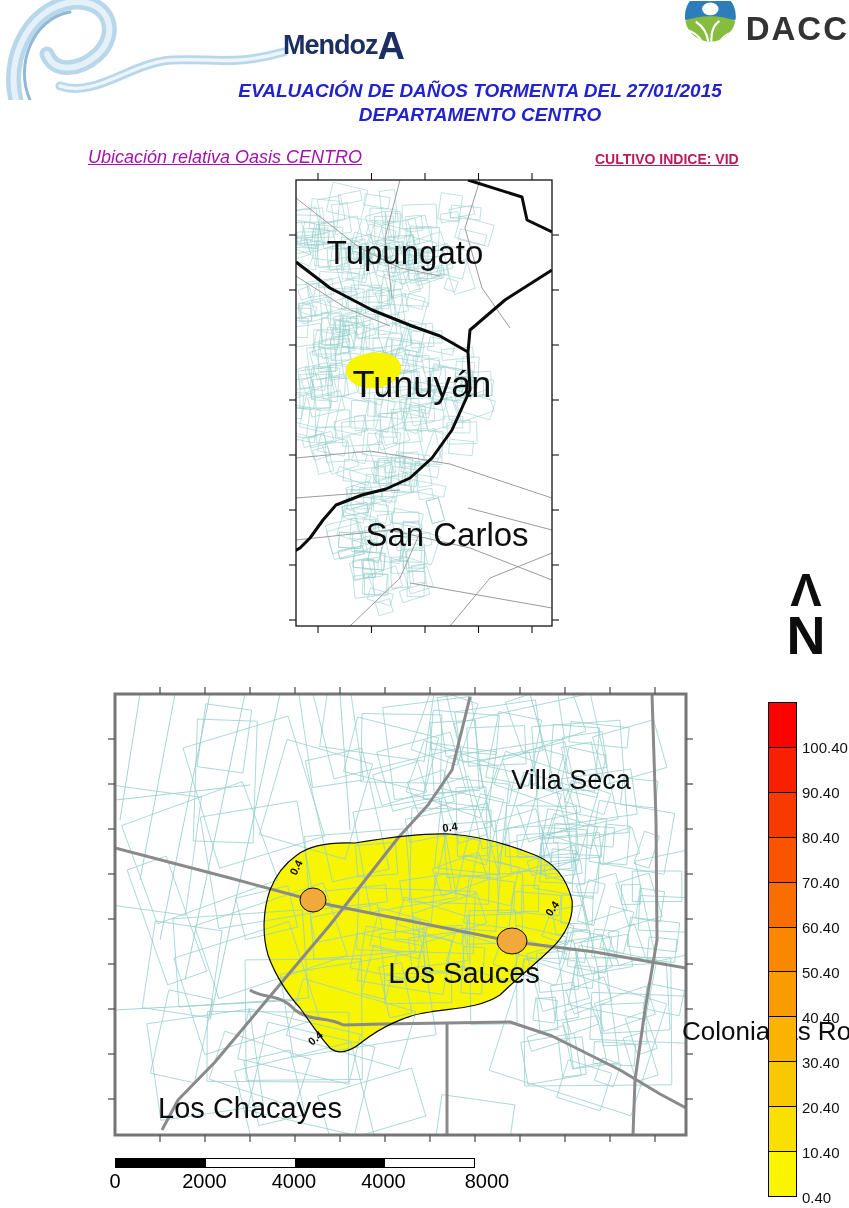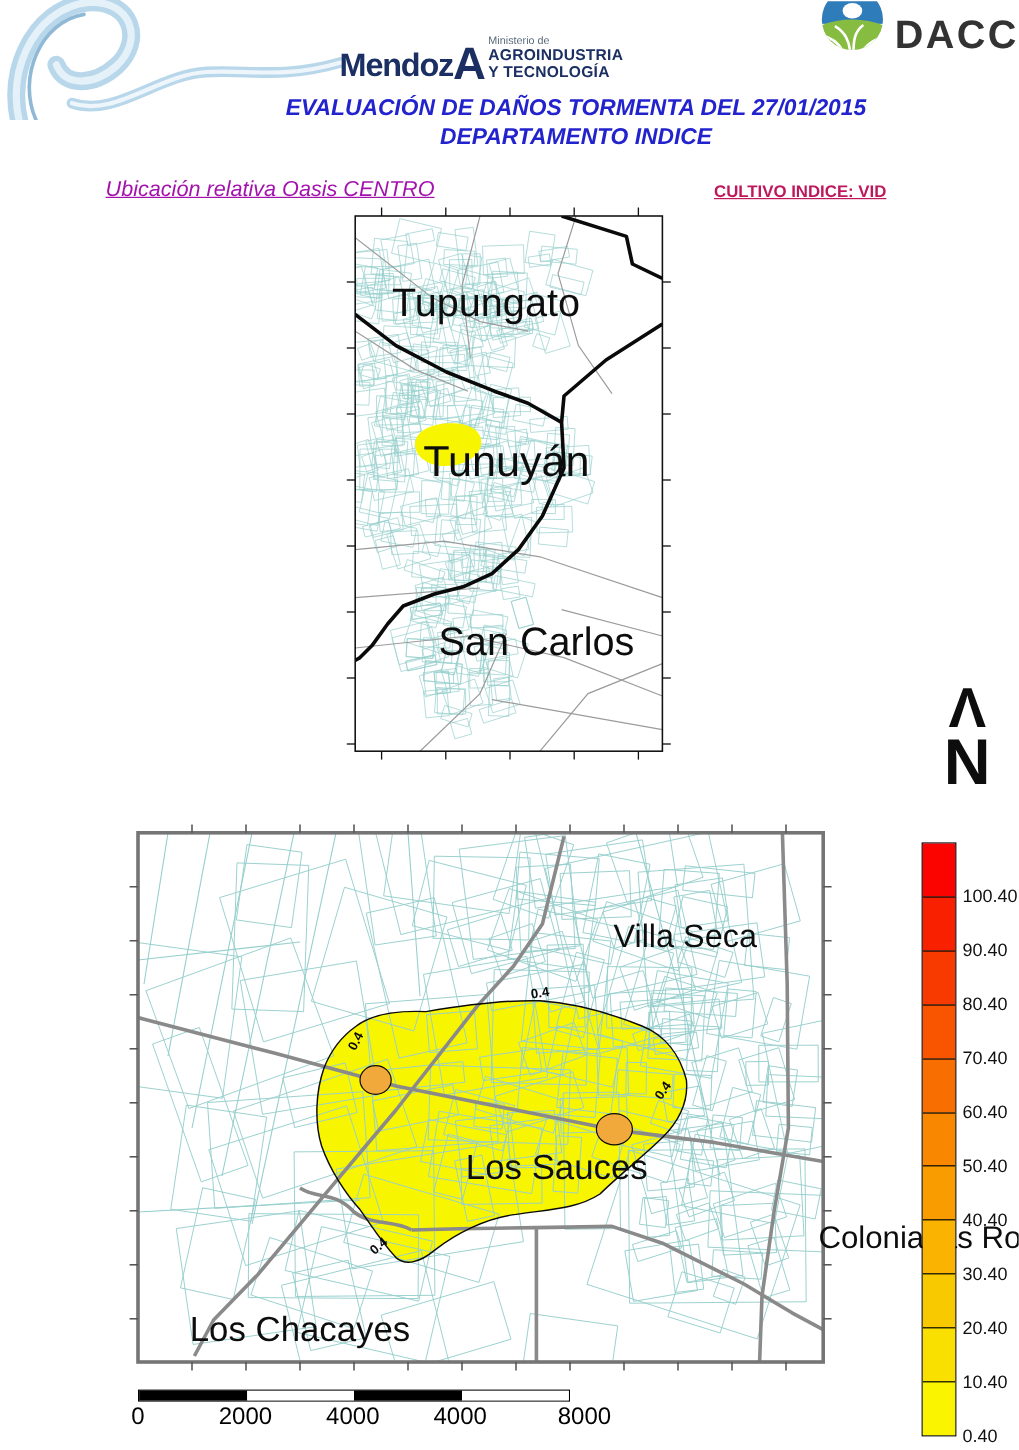--- a/index.html
+++ b/index.html
@@ -45,25 +45,20 @@
     <path d="M 22,118 C -2,66 28,6 74,2 C 110,0 120,34 97,55 C 79,71 54,73 47,54" stroke="#e4f1f8" stroke-width="6"></path>
     <path d="M 60,86 C 96,98 132,62 172,60 C 210,58 235,66 284,52" stroke="#b9d7ea" stroke-width="9"></path>
     <path d="M 60,86 C 96,98 132,62 172,60 C 210,58 235,66 284,52" stroke="#eef6fb" stroke-width="3.5"></path>
     <path d="M 30,100 C 14,64 34,18 70,12" stroke="#8fb9d6" stroke-width="3"></path>
   </g>
 </svg>
 
 <div class="abs wordmark">
   <span class="mz">Mendoz</span>
   <span class="mzA">A</span>
-  <span class="ministry">
-    <span class="m1">Ministerio de</span>
-    <span class="m2">AGROINDUSTRIA</span>
-    <span class="m3">Y TECNOLOGÍA</span>
-  </span>
 </div>
 
 <div class="abs" style="left:683px;top:0;width:166px;height:58px;display:flex;align-items:center;">
   <svg width="60" height="56" viewBox="0 0 60 56" style="overflow:hidden;">
     <defs>
         <clipPath id="daccclip">
           <circle cx="30" cy="14" r="28"></circle>
         </clipPath>
       </defs>
     <g clip-path="url(#daccclip)">
@@ -76,21 +71,21 @@
         <path d="M 22,44 C 18,36 10,30 0,28"></path>
         <path d="M 38,44 C 44,36 52,31 60,30"></path>
       </g>
     </g>
   </svg>
   <span class="dacc-text" style="margin-left:8px;">DACC</span>
 </div>
 
 <div class="abs title-wrap">
   <div>EVALUACIÓN DE DAÑOS TORMENTA DEL 27/01/2015</div>
-  <div>DEPARTAMENTO INDICE</div>
+  <div>DEPARTAMENTO CENTRO</div>
 </div>
 <div class="abs sub-left">Ubicación relativa Oasis CENTRO</div>
 <div class="abs sub-right">CULTIVO INDICE: VID</div>
 
 <svg class="abs" style="left:250px;top:168px;" width="350" height="472" viewBox="0 0 350 472">
   <defs>
       <clipPath id="upclip">
         <rect x="46" y="12" width="256" height="446"></rect>
       </clipPath>
     </defs>

